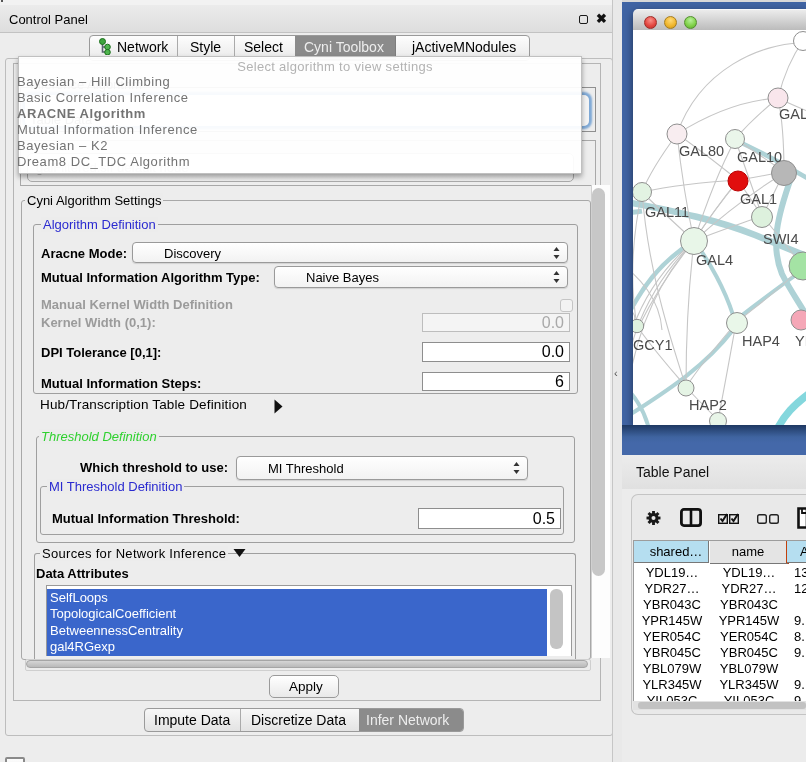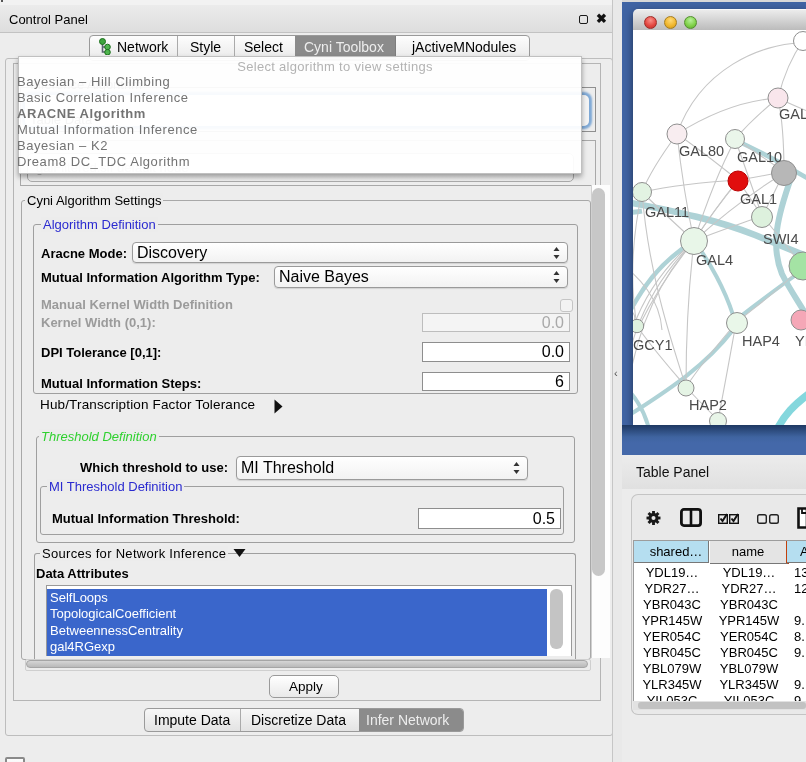--- a/index.html
+++ b/index.html
@@ -6,21 +6,21 @@
   body{width:806px;height:762px;position:relative;overflow:hidden;
        font-family:"Liberation Sans",sans-serif;background:#ececec;}
   .abs{position:absolute;}
   .lbl{font-size:13px;color:#000000;white-space:nowrap;}
   .bold{font-weight:bold;}
   .gray{color:#9b9b9b;}
   .group{position:absolute;border:1px solid #9f9f9f;border-radius:3px;}
   .gtitle{position:absolute;top:-8px;background:#ececec;padding:0 2px;font-size:13px;white-space:nowrap;}
   .combo{position:absolute;background:linear-gradient(#ffffff,#f2f2f2);
          border:1px solid #9a9a9a;border-radius:4px;box-shadow:0 1px 1px rgba(0,0,0,0.12);}
-  .combo .ctext{position:absolute;left:4px;top:50%;transform:translateY(-50%);font-size:16px;color:#000;white-space:nowrap;}
+  .combo .ctext{position:absolute;left:31px;top:50%;transform:translateY(-50%);font-size:13px;color:#000;white-space:nowrap;}
   .spin{position:absolute;right:7px;top:50%;transform:translateY(-50%);width:7px;height:12px;}
   .field{position:absolute;background:#fff;border:1px solid #8e8e8e;
          font-size:16px;}
   .field span{position:absolute;right:5px;top:50%;transform:translateY(-50%);}
 </style>
 </head>
 <body>
 
 <div class="abs" style="left:0;top:0;width:612px;height:762px;background:#ededed;"></div>
 
@@ -93,21 +93,21 @@
     <span>0.0</span>
   </div>
 <div class="abs lbl bold" style="left:41px;top:345px;">DPI Tolerance [0,1]:</div>
 <div class="field" style="left:422px;top:342px;width:146px;height:18px;">
     <span>0.0</span>
   </div>
 <div class="abs lbl bold" style="left:41px;top:376px;">Mutual Information Steps:</div>
 <div class="field" style="left:422px;top:372px;width:146px;height:17px;">
     <span>6</span>
   </div>
-<div class="abs" style="left:40px;top:397px;font-size:13.5px;color:#000;white-space:nowrap;letter-spacing:0.15px;">Hub/Transcription Factor Tolerance</div>
+<div class="abs" style="left:40px;top:397px;font-size:13.5px;color:#000;white-space:nowrap;letter-spacing:0.15px;">Hub/Transcription Table Definition</div>
 <svg class="abs" style="left:274px;top:399px;" width="9" height="15" viewBox="0 0 9 15">
     <path d="M0.5 0.5 L8.5 7.5 L0.5 14.5 Z" fill="#111"></path>
   </svg>
 
 <div class="group" style="left:36px;top:436px;width:537px;height:105px;">
   <div class="gtitle" style="left:2px;color:#2fd12f;font-style:italic;">Threshold Definition</div>
 </div>
 <div class="abs lbl bold" style="left:80px;top:460px;">Which threshold to use:</div>
 <div class="combo" style="left:236px;top:456px;width:290px;height:22px;">
     <span class="ctext">MI Threshold</span>

